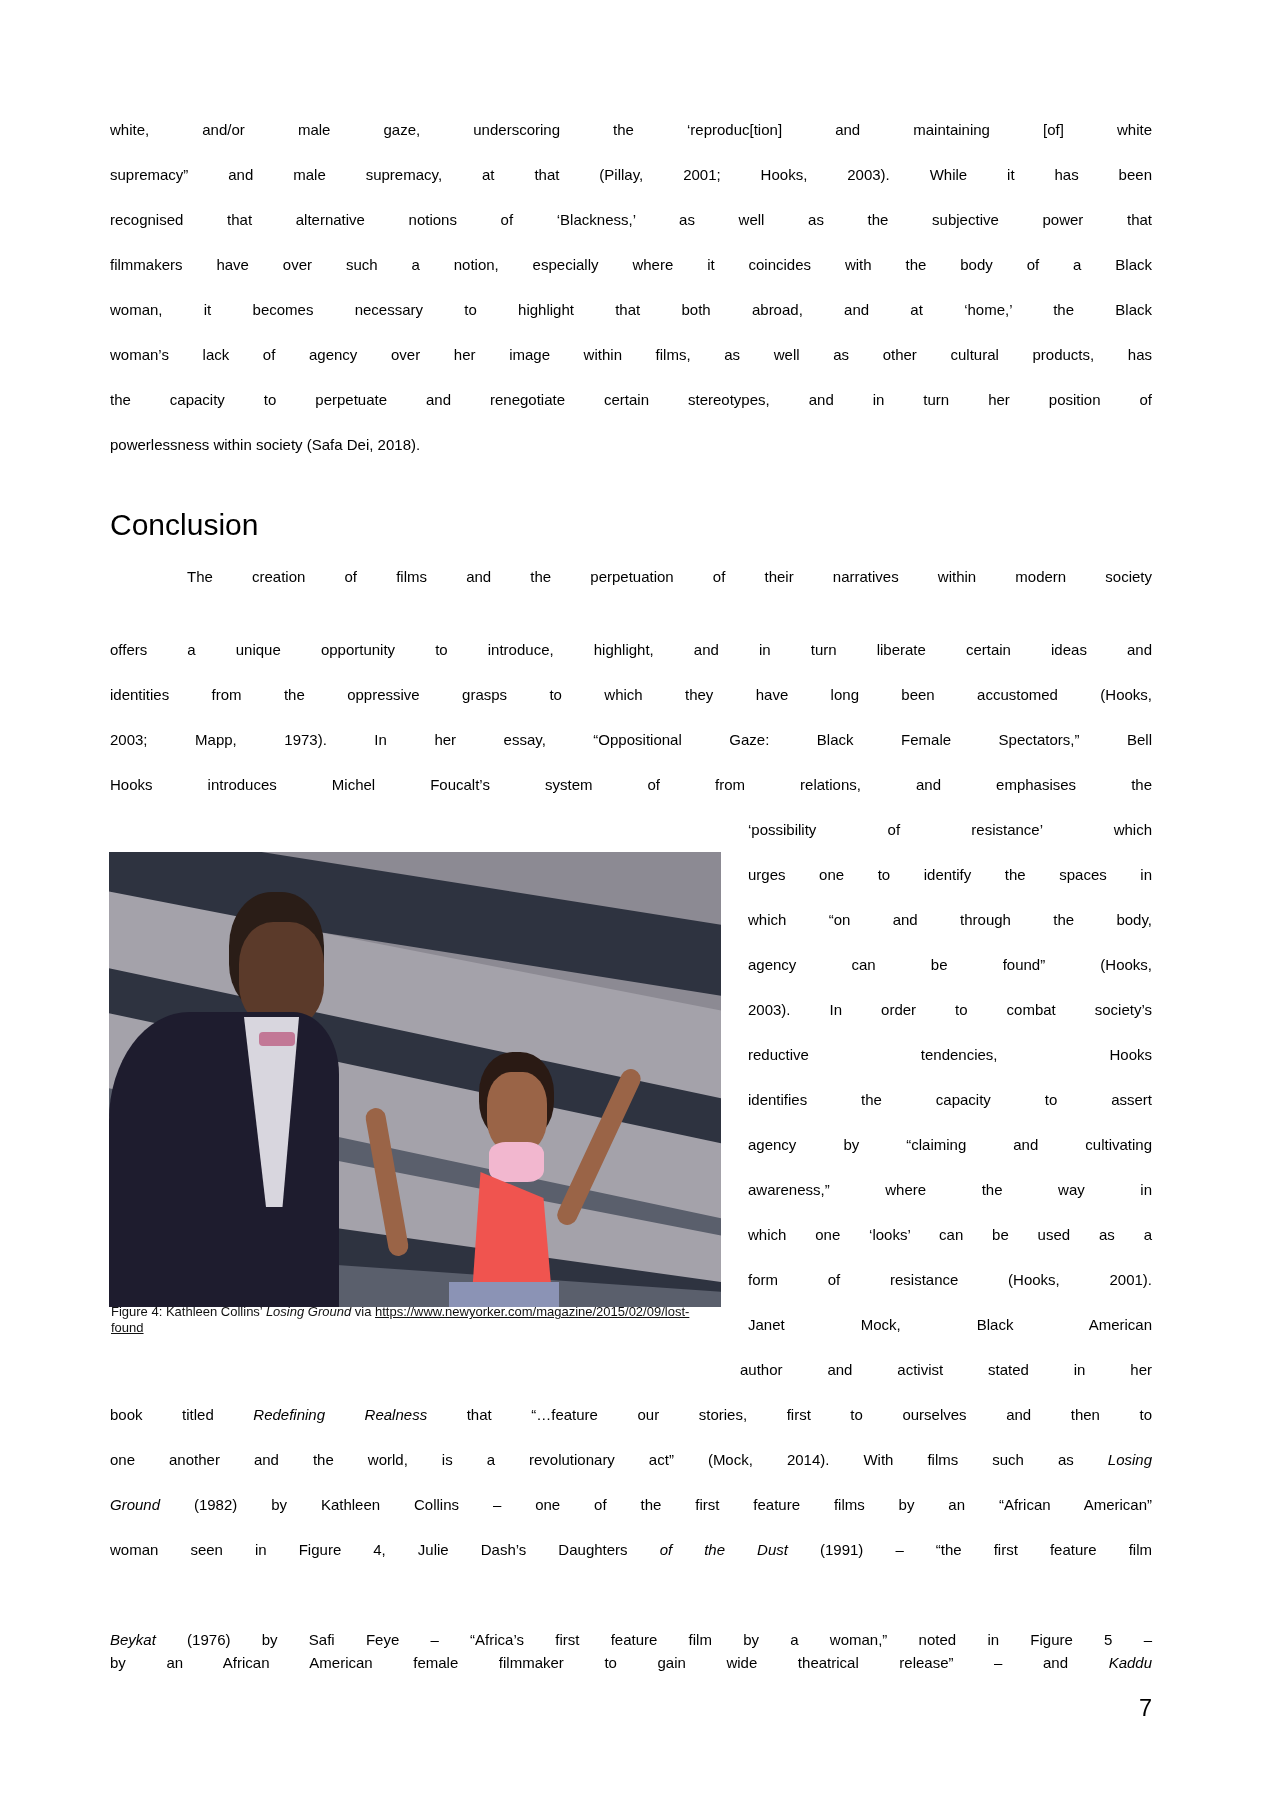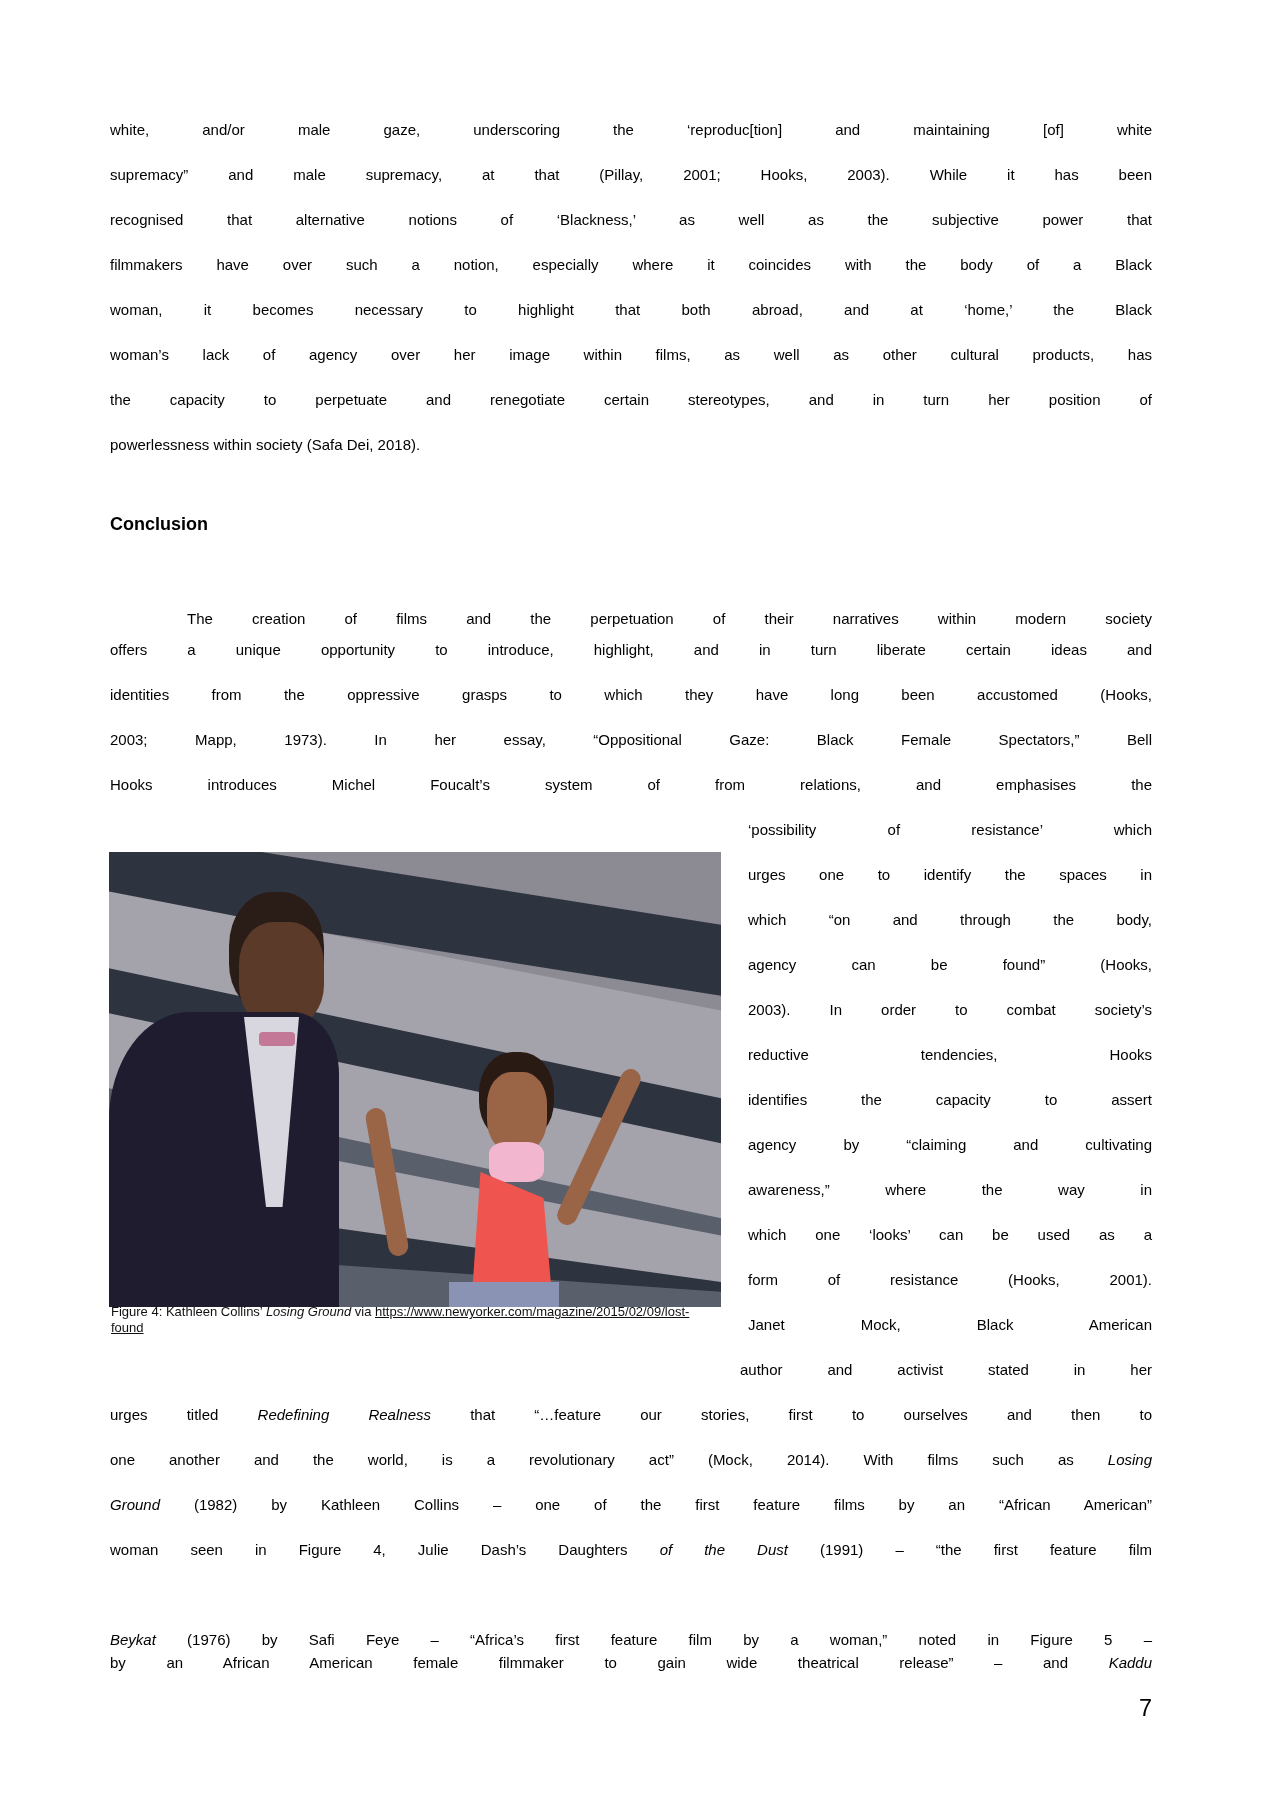--- a/index.html
+++ b/index.html
@@ -3,21 +3,21 @@
 <meta charset="utf-8">
 <style>
   html, body { margin: 0; padding: 0; background: #ffffff; }
   body { width: 1266px; height: 1804px; position: relative; overflow: hidden;
          font-family: "Liberation Sans", sans-serif; color: #000; }
   .line { position: absolute; font-size: 15px; line-height: 45px; height: 45px;
           white-space: nowrap; text-align: justify; text-align-last: justify; }
   .full { left: 110px; width: 1042px; }
   .right { left: 748px; width: 404px; }
   .last { text-align-last: left; }
-  .heading { position: absolute; left: 110px; top: 502px; font-size: 18px; line-height: 45px; font-weight: bold; }
+  .heading { position: absolute; left: 110px; top: 502px; font-size: 30px; line-height: 45px; font-weight: normal; }
   .pagenum { position: absolute; left: 1139px; top: 1693px; font-size: 23.5px; line-height: 30px; }
   i { font-style: italic; }
   .figure { position: absolute; left: 109px; top: 852px; width: 612px; height: 455px; overflow: hidden;
             background: #8c8a93; }
   .caption { position: absolute; left: 111px; top: 1304px; width: 600px; font-size: 13px; line-height: 16px; color: #111; }
   .caption a { color: #111; text-decoration: underline; }
   
   .stripe { position: absolute; left: -100px; width: 900px; transform-origin: left top; }
   .s-dark { background: #2e3340; }
   .s-light { background: #a4a2aa; }
@@ -33,41 +33,41 @@
   <div class="line full" style="top:242px">filmmakers have over such a notion, especially where it coincides with the body of a Black</div>
   <div class="line full" style="top:287px">woman, it becomes necessary to highlight that both abroad, and at ‘home,’ the Black</div>
   <div class="line full" style="top:332px">woman’s lack of agency over her image within films, as well as other cultural products, has</div>
   <div class="line full" style="top:377px">the capacity to perpetuate and renegotiate certain stereotypes, and in turn her position of</div>
   <div class="line full last" style="top:422px">powerlessness within society (Safa Dei, 2018).</div>
 </div>
 
 <div class="heading">Conclusion</div>
 
 <div>
-  <div class="line" style="top:596px; left:187px; width:965px;">The creation of films and the perpetuation of their narratives within modern society</div>
+  <div class="line" style="top:554px; left:187px; width:965px;">The creation of films and the perpetuation of their narratives within modern society</div>
   <div class="line full" style="top:627px">offers a unique opportunity to introduce, highlight, and in turn liberate certain ideas and</div>
   <div class="line full" style="top:672px">identities from the oppressive grasps to which they have long been accustomed (Hooks,</div>
   <div class="line full" style="top:717px">2003; Mapp, 1973). In her essay, “Oppositional Gaze: Black Female Spectators,” Bell</div>
   <div class="line full" style="top:762px">Hooks introduces Michel Foucalt’s system of from relations, and emphasises the</div>
 
   <div class="line right" style="top:807px">‘possibility of resistance’ which</div>
   <div class="line right" style="top:852px">urges one to identify the spaces in</div>
   <div class="line right" style="top:897px">which “on and through the body,</div>
   <div class="line right" style="top:942px">agency can be found” (Hooks,</div>
   <div class="line right" style="top:987px">2003). In order to combat society’s</div>
   <div class="line right" style="top:1032px">reductive tendencies, Hooks</div>
   <div class="line right" style="top:1077px">identifies the capacity to assert</div>
   <div class="line right" style="top:1122px">agency by “claiming and cultivating</div>
   <div class="line right" style="top:1167px">awareness,” where the way in</div>
   <div class="line right" style="top:1212px">which one ‘looks’ can be used as a</div>
   <div class="line right" style="top:1257px">form of resistance (Hooks, 2001).</div>
   <div class="line right" style="top:1302px">Janet Mock, Black American</div>
   <div class="line" style="top:1347px; left:740px; width:412px;">author and activist stated in her</div>
 
-  <div class="line full" style="top:1392px"><span>urges titled </span><i>Redefining Realness</i><span> that “…feature our stories, first to ourselves and then to</span></div>
+  <div class="line full" style="top:1392px"><span>book titled </span><i>Redefining Realness</i><span> that “…feature our stories, first to ourselves and then to</span></div>
   <div class="line full" style="top:1437px"><span>one another and the world, is a revolutionary act” (Mock, 2014). With films such as </span><i>Losing</i></div>
   <div class="line full" style="top:1482px"><i>Ground</i><span> (1982) by Kathleen Collins – one of the first feature films by an “African American”</span></div>
   <div class="line full" style="top:1527px"><span>woman seen in Figure 4, Julie Dash’s Daughters </span><i>of the Dust</i><span> (1991) – “the first feature film</span></div>
   <div class="line full" style="top:1640px"><span>by an African American female filmmaker to gain wide theatrical release” – and </span><i>Kaddu</i></div>
   <div class="line full" style="top:1617px"><i>Beykat</i><span> (1976) by Safi Feye  – “Africa’s first feature film by a woman,” noted in Figure 5 –</span></div>
 </div>
 
 <div class="figure" title="Still from Losing Ground: a man in a dark suit and bow tie beside a woman in a red top and pink scarf dancing in front of a building">
   <div class="stripe s-dark" style="top:-40px; height:70px; transform:rotate(9deg);"></div>
   <div class="stripe s-light" style="top:20px;  height:90px; transform:rotate(11deg);"></div>

